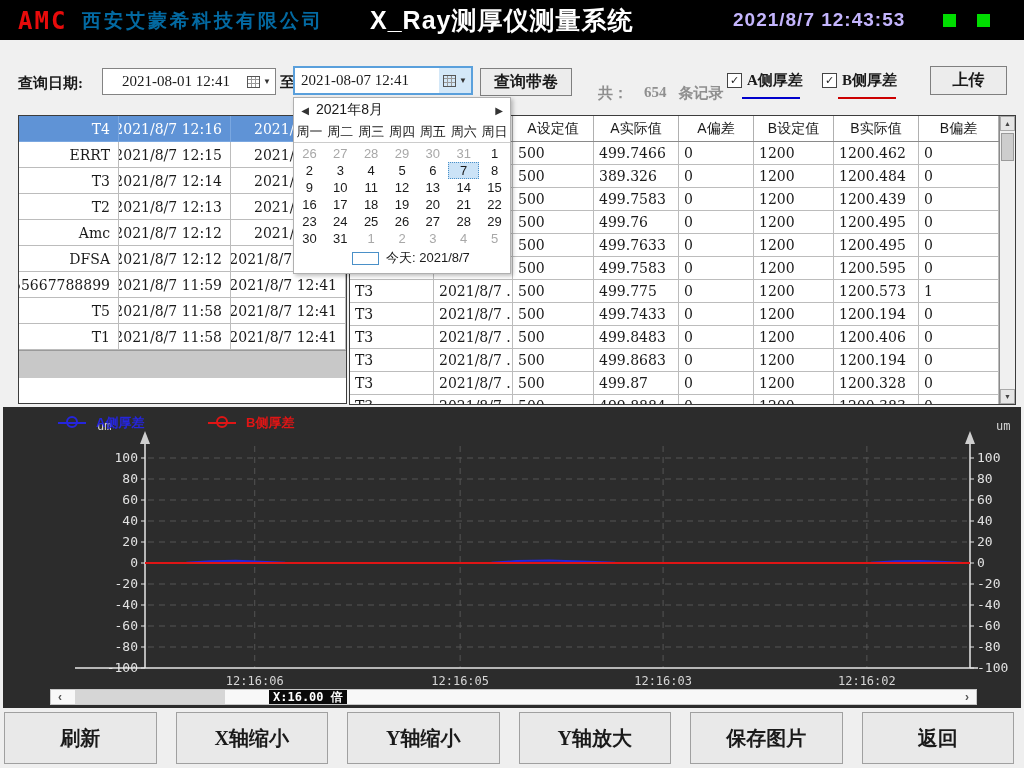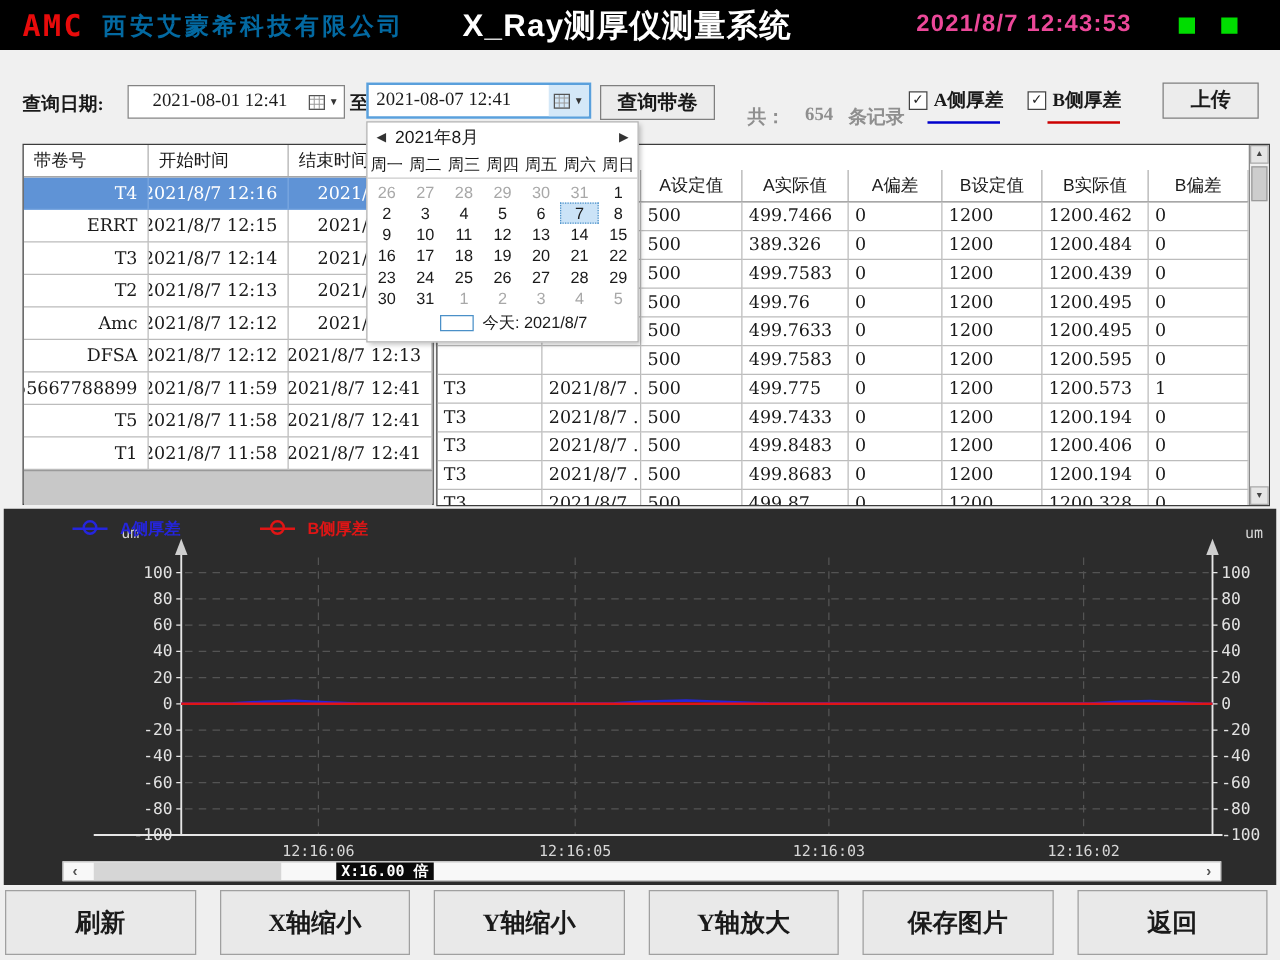--- a/index.html
+++ b/index.html
@@ -6,21 +6,21 @@
   body{width:1024px;height:768px;position:relative;background:#f0f0f0;
        font-family:"Liberation Sans",sans-serif;overflow:hidden;color:#1a1a1a;}
 
   
   .header{position:absolute;left:0;top:0;width:1024px;height:40px;background:#000;}
   .logo{position:absolute;left:18px;top:7px;color:#e80b0b;font-weight:bold;font-size:24px;
         font-family:"DejaVu Sans Mono",monospace;letter-spacing:2px;}
   .company{position:absolute;left:82px;top:8px;color:#0369a1;font-size:19px;font-weight:bold;
            font-family:"Liberation Serif",serif;letter-spacing:3px;}
   .app-title{position:absolute;left:370px;top:4px;color:#fff;font-size:25px;font-weight:bold;letter-spacing:1px;}
-  .clock{position:absolute;left:733px;top:9px;color:#ec4899;font-size:19px;font-weight:bold;letter-spacing:1px;}
+  .clock{position:absolute;left:733px;top:9px;color:#c4b5fd;font-size:19px;font-weight:bold;letter-spacing:1px;}
   .ind{position:absolute;top:14px;width:13px;height:13px;}
   .ind1{left:943px;} .ind2{left:977px;}
 
   
   .q-label{position:absolute;left:18px;top:74px;font-size:15px;font-weight:bold;
            font-family:"Liberation Serif",serif;}
   .date-input{position:absolute;background:#fff;border:1px solid #838383;display:flex;align-items:center;box-sizing:border-box;}
   .di-from{left:102px;top:68px;width:174px;height:27px;text-align:center;}
   .di-to{left:293px;top:66px;width:180px;height:29px;border:2px solid #5aa0dc;}
   .di-text{flex:1;padding-left:6px;font-size:15px;font-family:"Liberation Serif",serif;white-space:nowrap;}
@@ -57,21 +57,21 @@
   .ct-cell{display:flex;align-items:center;justify-content:flex-end;padding-right:8px;
            font-size:14px;font-family:"DejaVu Serif",serif;border-right:1px solid #bcbcbc;
            border-bottom:1px solid #bcbcbc;box-sizing:border-box;white-space:nowrap;overflow:hidden;}
   .ct-cell.cut{justify-content:flex-start;padding-left:23px;}
   .ct-row.selected .ct-cell{background:#5f93d6;color:#fff;border-color:#7aa7e0;}
   .ct-filler{flex:1;background:#c8c8c8;border-top:1px solid #9a9a9a;}
 
   .measure-table{left:349px;top:115px;width:667px;height:290px;display:flex;}
   .mt-grid{width:649px;overflow:hidden;}
   .mt-header,.mt-row{display:grid;grid-template-columns:84px 79px 81px 85px 75px 80px 85px 80px;}
-  .mt-header{height:25px;border-bottom:1px solid #8a8a8a;margin-top:20px;}
+  .mt-header{height:25px;border-bottom:1px solid #8a8a8a;}
   .mt-header .th-cell{justify-content:center;padding-left:0;}
   .mt-body{height:263px;overflow:hidden;}
   .mt-row{height:23px;}
   .mt-cell{display:flex;align-items:center;padding-left:5px;font-size:14px;
            font-family:"DejaVu Serif",serif;border-right:1px solid #bcbcbc;border-bottom:1px solid #bcbcbc;
            box-sizing:border-box;white-space:nowrap;overflow:hidden;}
   .mt-scroll{width:16px;background:#f0f0f0;border-left:1px solid #8a8a8a;position:relative;box-sizing:border-box;}
   .sc-arrow{position:absolute;left:0;width:15px;height:15px;background:#e6e6e6;border:1px solid #aaa;
             box-sizing:border-box;font-size:7px;color:#444;display:flex;align-items:center;justify-content:center;}
   .sc-up{top:0;} .sc-down{bottom:0;}
@@ -165,25 +165,20 @@
 <div class="chk-group chk-b">
   <div class="chk-box">✓</div>
   <div class="chk-label">B侧厚差</div>
 </div>
 <div class="accent-bar bar-a" style="background: rgb(0, 0, 204);"></div>
 <div class="accent-bar bar-b" style="background: rgb(204, 0, 0);"></div>
 
 <div class="btn upload-btn">上传</div>
 
 <div class="tbl coil-table">
-  <div class="ct-header">
-      <div class="th-cell">带卷号</div>
-      <div class="th-cell">开始时间</div>
-      <div class="th-cell">结束时间</div>
-    </div>
   <div class="ct-body">
       <div class="ct-row selected">
         <div class="ct-cell">T4</div>
         <div class="ct-cell">2021/8/7 12:16</div>
         <div class="ct-cell cut">2021/8/</div>
       </div>
       <div class="ct-row">
         <div class="ct-cell">ERRT</div>
         <div class="ct-cell">2021/8/7 12:15</div>
         <div class="ct-cell cut">2021/8/</div>

